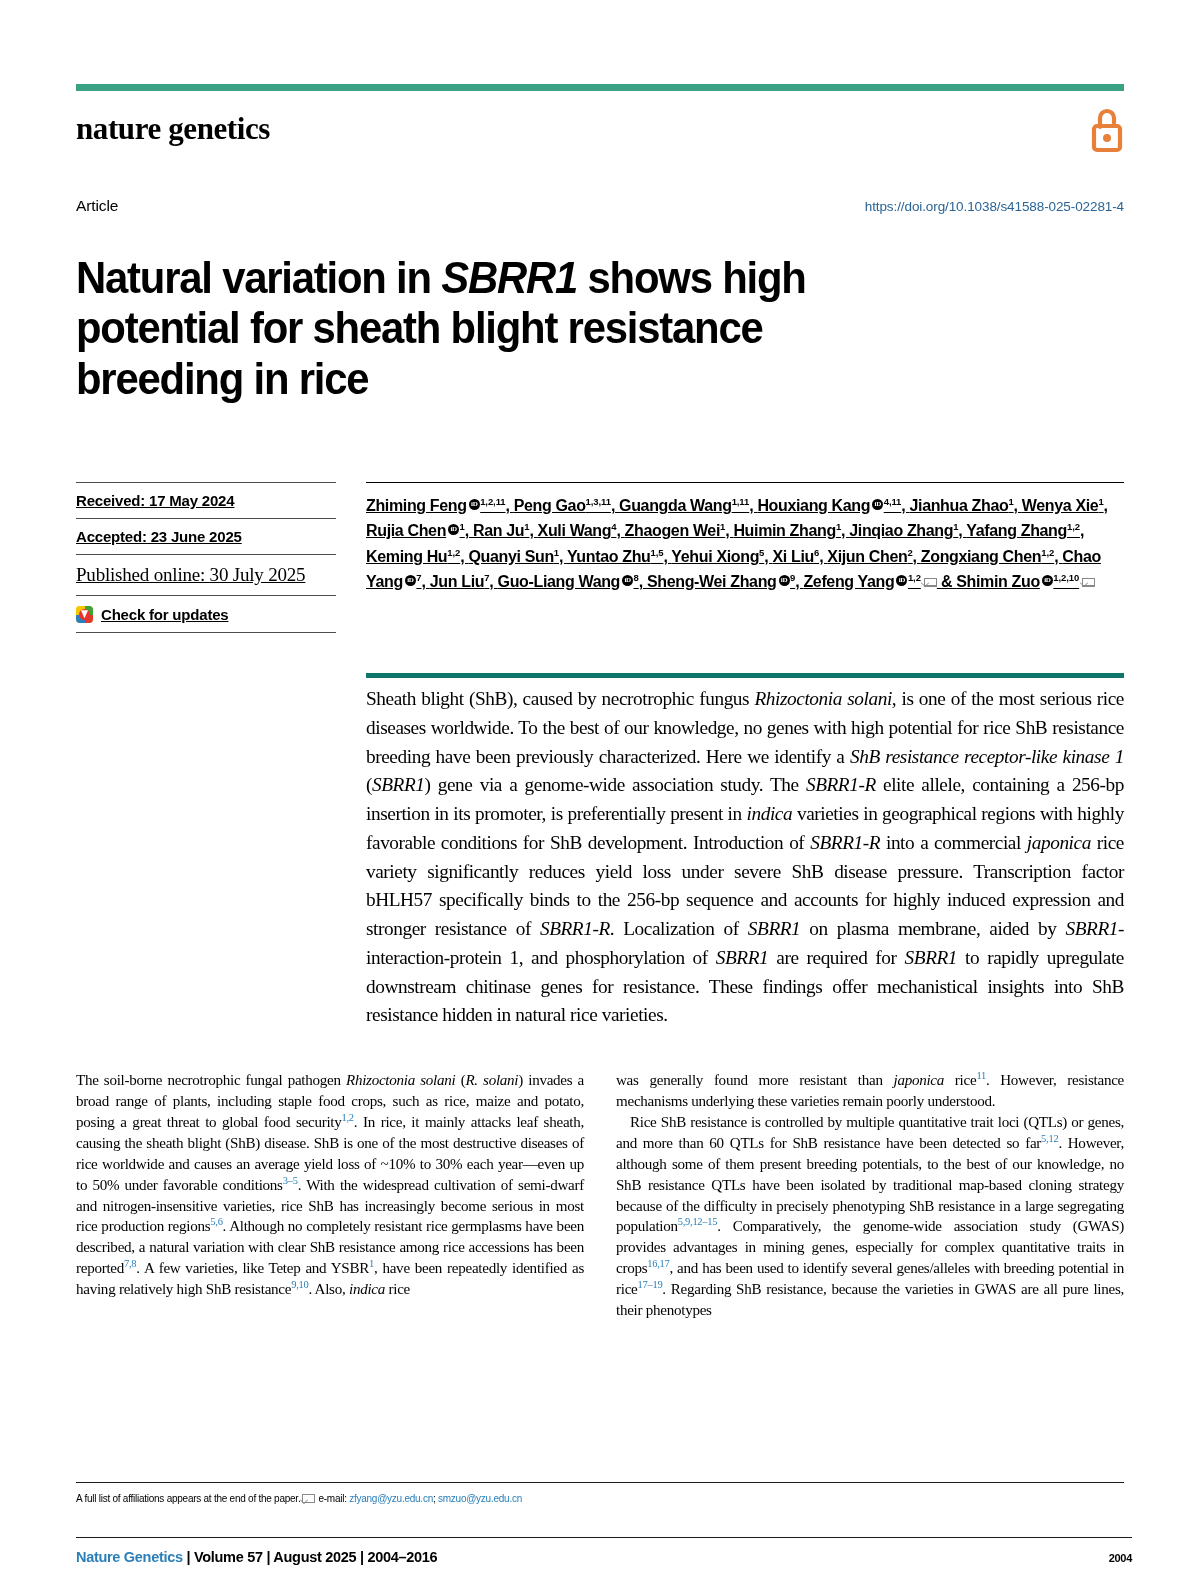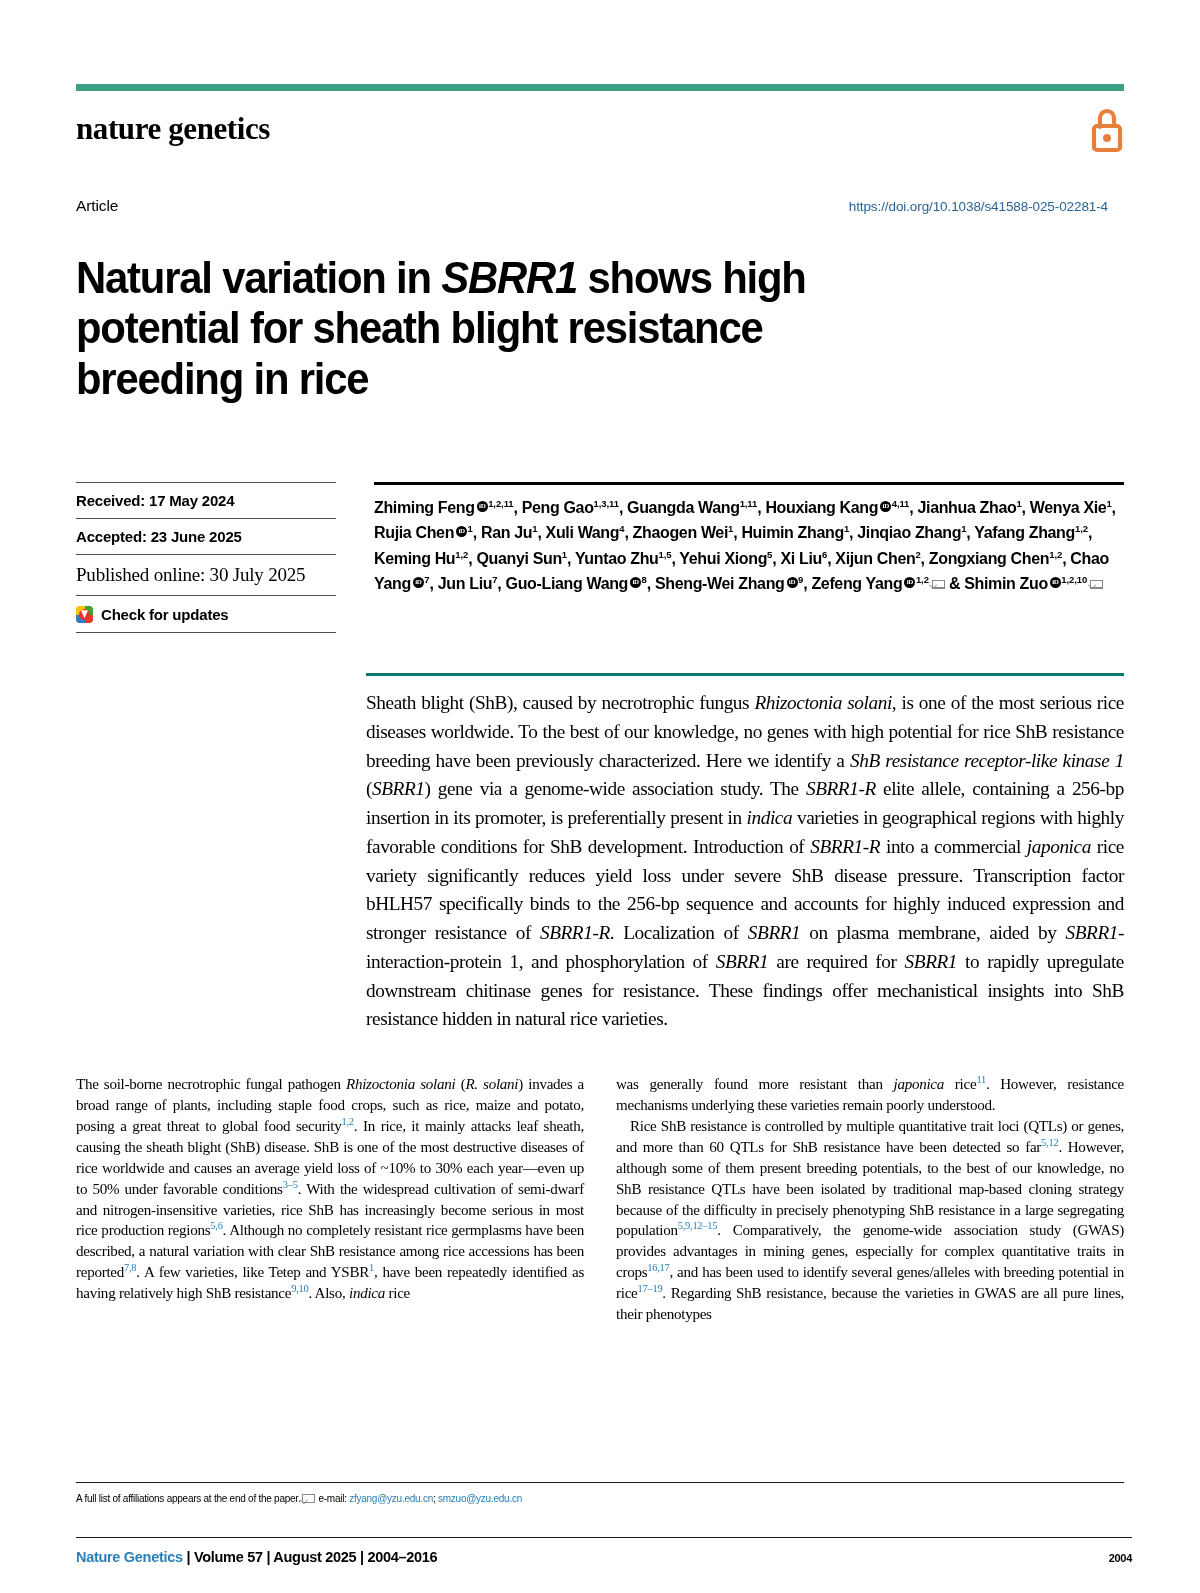--- a/index.html
+++ b/index.html
@@ -55,21 +55,21 @@
     margin-top: 18px;
     height: 26px;
   }
   .article-kicker {
     font-size: 15.5px;
     font-weight: 400;
     letter-spacing: -0.1px;
   }
   .doi-link {
     position: absolute;
-    right: 16px;
+    right: 0;
     top: 2px;
     font-size: 13.5px;
     color: #2a6496;
     text-decoration: none;
     letter-spacing: -0.1px;
   }
 
   
   .title {
     font-family: "Liberation Sans", sans-serif;
@@ -84,21 +84,22 @@
   }
   .title .ital {
     font-style: italic;
   }
 
   
   .meta-authors {
     position: relative;
     margin-top: 78px;
     display: flex;
-    gap: 8px;
+    gap: 0;
+    text-decoration: underline;
   }
   .meta-col {
     width: 290px;
     flex: 0 0 290px;
     padding-right: 30px;
     box-sizing: border-box;
   }
   .meta-item {
     border-top: 1px solid #4d4d4d;
     padding: 9px 0 9px 0;
@@ -143,21 +144,21 @@
     border-radius: 50%; background:#e8352b;
   }
   .crossmark .cm-bar {
     position:absolute; left:5px; top:4px; width:7px; height:8px;
     background:#ffffff;
     clip-path: polygon(0 0, 100% 0, 50% 100%);
   }
 
   .authors-col {
     flex: 1 1 auto;
-    border-top: 3px solid #000000;
+    border-top: 1px solid #000000;
     padding-top: 10px;
     font-size: 16px;
     font-weight: 700;
     line-height: 1.58;
     letter-spacing: -0.35px;
   }
   .authors-col sup {
     font-size: 9.5px;
     font-weight: 700;
     vertical-align: super;
@@ -215,22 +216,22 @@
   }
 
   
   .abstract-wrap {
     display: flex;
     margin-top: 40px;
   }
   .abstract-spacer { width: 290px; flex: 0 0 290px; }
   .abstract {
     flex: 1 1 auto;
-    border-top: 3px solid #0f766e;
-    padding-top: 13px;
+    border-top: 5px solid #0f766e;
+    padding-top: 7px;
     font-family: "Liberation Serif", serif;
     font-size: 19.3px;
     line-height: 1.49;
     letter-spacing: -0.42px;
     text-align: justify;
   }
   .abstract i { font-style: italic; }
 
   
   .body-cols {

